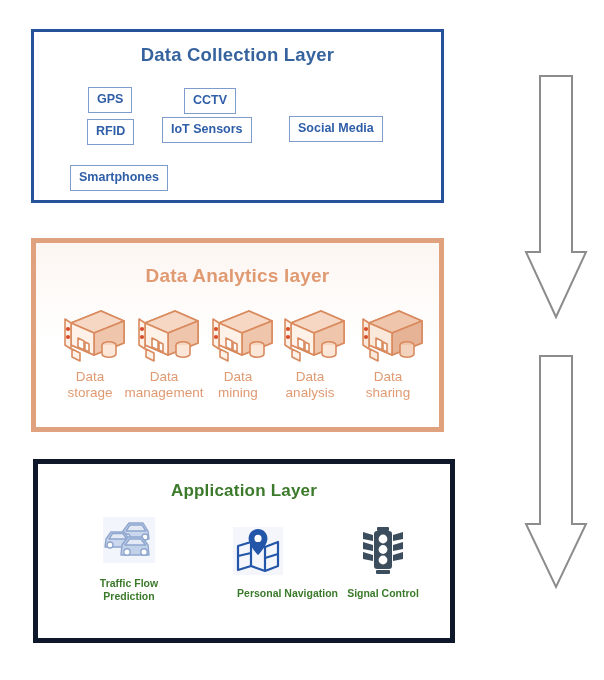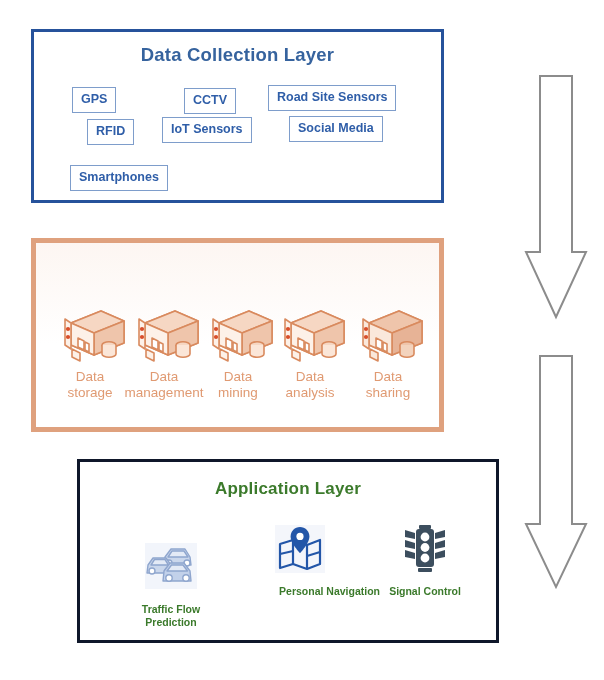--- a/index.html
+++ b/index.html
@@ -41,22 +41,21 @@
     width: 413px;
     height: 194px;
     border: 5px solid #DFA17E;
     background: linear-gradient(180deg, #FDF6F2 0%, #FFFFFF 55%);
   }
   #application-layer {
     left: 33px;
     top: 459px;
     width: 422px;
     height: 184px;
-    border: 3px solid #0f172a;
-    margin-left: 44px;
+    border: 5px solid #0f172a;
   }
 
   .layer-title {
     position: absolute;
     width: 100%;
     text-align: center;
     font-weight: bold;
     letter-spacing: 0.2px;
   }
   #collection-title {
@@ -134,38 +133,38 @@
 </style>
 </head>
 <body>
 
 <div class="canvas">
 
   <div class="layer-box" id="collection-layer">
 
     <div class="layer-title" id="collection-title">Data Collection Layer</div>
 
-    <div class="tag" style="left:38px; top:55px;">GPS</div>
+    <div class="tag" style="left:54px; top:55px;">GPS</div>
 
     <div class="tag" style="left:150px; top:56px;">CCTV</div>
 
-    <div class="tag" style="left:234px; top:53px;">Road Site Sensors</div>
 
     <div class="tag" style="left:53px; top:87px;padding-left:8px;">RFID</div>
 
     <div class="tag" style="left:128px; top:85px;">IoT Sensors</div>
 
     <div class="tag" style="left:255px; top:84px;">Social Media</div>
 
     <div class="tag" style="left:36px; top:133px;">Smartphones</div>
 
   </div>
 
   <div class="layer-box" id="analytics-layer">
 
+    <div class="layer-title" id="analytics-title">Data Analytics layer</div>
 
     <div class="server-col" style="left:8px; top:62px;">
       <svg class="server-icon" width="78" height="62" viewBox="0 0 78 62">
         <g fill="none" stroke="#D98A5E" stroke-width="1.6" stroke-linejoin="round">
           <path d="M20 18 L50 6 L73 16 L73 38 L43 50 L20 40 Z" fill="#FBE6D8"></path>
           <path d="M20 18 L50 6 L73 16 L43 28 Z" fill="#F6D7C3"></path>
           <path d="M43 28 L73 16 L73 38 L43 50 Z" fill="#EFC5AB"></path>
           <path d="M20 18 L43 28 L43 50 L20 40 Z" fill="#FDF1E8"></path>
           <path d="M14 14 L20 18 L20 44 L14 40 Z" fill="#FDF1E8"></path>
           <path d="M27 33 L33 36 L33 45 L27 42 Z" fill="#ffffff"></path>
@@ -263,21 +262,21 @@
       </svg>
       <div class="server-label">Data
 sharing</div>
     </div>
   </div>
 
   <div class="layer-box" id="application-layer">
 
     <div class="layer-title" id="application-title">Application Layer</div>
 
-    <div class="app-item" style="left:36px; top:76px; width:110px;">
+    <div class="app-item" style="left:36px; top:48px; width:110px;">
       <div class="app-icon-wrap">
         <svg width="56" height="52" viewBox="0 0 56 52">
           <rect x="2" y="2" width="52" height="46" fill="#F2F5FB"></rect>
 
           <g stroke="#8FA6CE" stroke-width="1.4" stroke-linejoin="round">
             <path d="M22 16 L28 8 L42 8 L47 16 L48 24 L21 24 Z" fill="#CAD7EC"></path>
             <path d="M25 16 L29 10 L41 10 L45 16 Z" fill="#E3EAF6"></path>
             <circle cx="26" cy="22" r="3" fill="#ffffff"></circle>
             <circle cx="44" cy="22" r="3" fill="#ffffff"></circle>
           </g>

